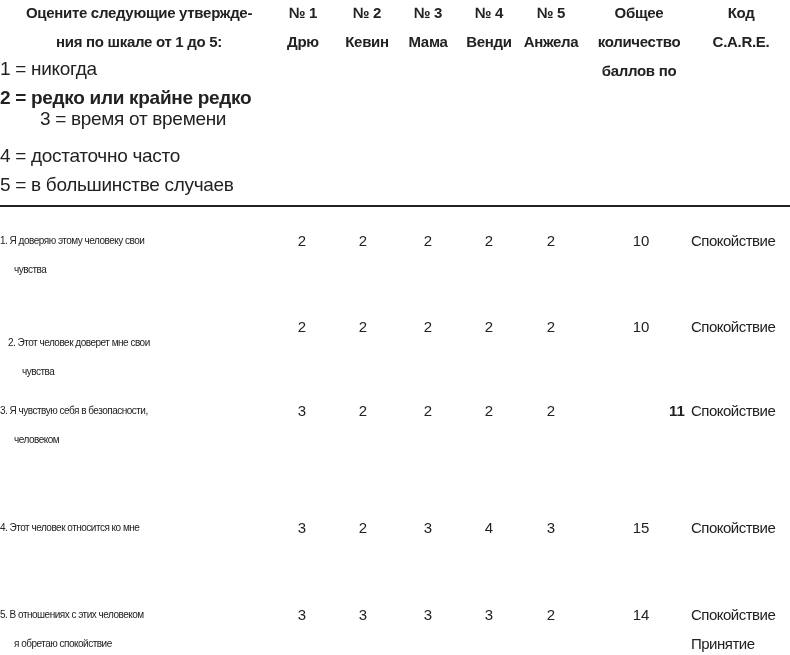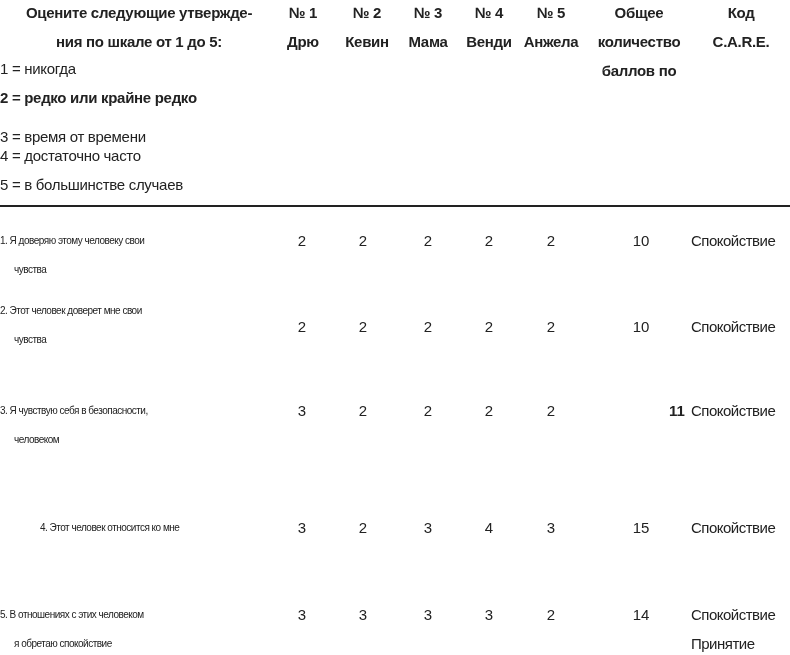--- a/index.html
+++ b/index.html
@@ -2,40 +2,40 @@
 <html><head>
   <meta charset="utf-8">
   <style>
     html, body { margin: 0; padding: 0; background: #ffffff; }
     body {
       width: 790px; height: 655px; position: relative; overflow: hidden;
       font-family: "Liberation Sans", "DejaVu Sans", sans-serif;
       color: #222222;
     }
     .hdr { position: absolute; font-weight: bold; font-size: 15px; line-height: 29px; letter-spacing: -0.3px; }
-    .scale { position: absolute; left: 0; font-size: 15px; line-height: 29px; letter-spacing: -0.3px; }
+    .scale { position: absolute; left: 0; font-size: 19px; line-height: 29px; letter-spacing: -0.3px; }
     .col-h { position: absolute; font-weight: bold; font-size: 15px; line-height: 29px; text-align: center; letter-spacing: -0.3px; }
     .rule { position: absolute; left: 0; top: 205px; width: 790px; height: 2px; background: #222; }
     .stmt { position: absolute; left: 0; font-size: 10px; line-height: 29px; letter-spacing: -0.5px; width: 275px; }
     .stmt .l2 { padding-left: 14px; display: block; }
     .num { position: absolute; font-size: 15px; line-height: 29px; text-align: center; width: 30px; }
     .code { position: absolute; left: 691px; font-size: 15px; line-height: 29px; letter-spacing: -0.5px; }
   </style>
 </head>
 <body>
 
 <div class="hdr" style="left:8px; top:-2px; width:262px; text-align:center;">
   <span style="display:block;">Оцените следующие утвержде-</span>
   <span style="display:block;">ния по шкале от 1 до 5:</span>
 </div>
 
 <div>
   <div class="scale" style="top:54px;">1 = никогда</div>
   <div class="scale" style="top:83px;font-weight:bold;">2 = редко или крайне редко</div>
-  <div class="scale" style="top:122px;">3 = время от времени</div>
+  <div class="scale" style="top:104px;padding-left:40px;">3 = время от времени</div>
   <div class="scale" style="top:141px;">4 = достаточно часто</div>
   <div class="scale" style="top:170px;">5 = в большинстве случаев</div>
 </div>
 
 <div class="col-h" style="left:275px; top:-2px; width:56px;">
   <span style="display:block;">№ 1</span>
   <span style="display:block;">Дрю</span>
 </div>
 <div class="col-h" style="left:334px; top:-2px; width:66px;">
   <span style="display:block;">№ 2</span>
@@ -77,21 +77,21 @@
   <div class="num" style="left:413px; top:226px;">2</div>
   <div class="num" style="left:474px; top:226px;">2</div>
   <div class="num" style="left:536px; top:226px;">2</div>
   <div class="num" style="left:626px; top:226px;">10</div>
   <div class="code" style="top:226px;">
     <span>Спокойствие</span>
   </div>
 </div>
 
 <div>
-  <div class="stmt" style="top:296px;">
+  <div class="stmt" style="top:328px;margin-left:8px;">
     <span>2. Этот человек доверет мне свои</span>
     <span class="l2">чувства</span>
   </div>
   <div class="num" style="left:287px; top:312px;">2</div>
   <div class="num" style="left:348px; top:312px;">2</div>
   <div class="num" style="left:413px; top:312px;">2</div>
   <div class="num" style="left:474px; top:312px;">2</div>
   <div class="num" style="left:536px; top:312px;">2</div>
   <div class="num" style="left:626px; top:312px;">10</div>
   <div class="code" style="top:312px;">
@@ -109,21 +109,21 @@
   <div class="num" style="left:413px; top:396px;">2</div>
   <div class="num" style="left:474px; top:396px;">2</div>
   <div class="num" style="left:536px; top:396px;">2</div>
   <div class="num" style="left:662px; top:396px;font-weight:bold;">11</div>
   <div class="code" style="top:396px;">
     <span>Спокойствие</span>
   </div>
 </div>
 
 <div>
-  <div class="stmt" style="top:513px;margin-left:40px;">
+  <div class="stmt" style="top:513px;">
     <span>4. Этот человек относится ко мне</span>
   </div>
   <div class="num" style="left:287px; top:513px;">3</div>
   <div class="num" style="left:348px; top:513px;">2</div>
   <div class="num" style="left:413px; top:513px;">3</div>
   <div class="num" style="left:474px; top:513px;">4</div>
   <div class="num" style="left:536px; top:513px;">3</div>
   <div class="num" style="left:626px; top:513px;">15</div>
   <div class="code" style="top:513px;">
     <span>Спокойствие</span>

